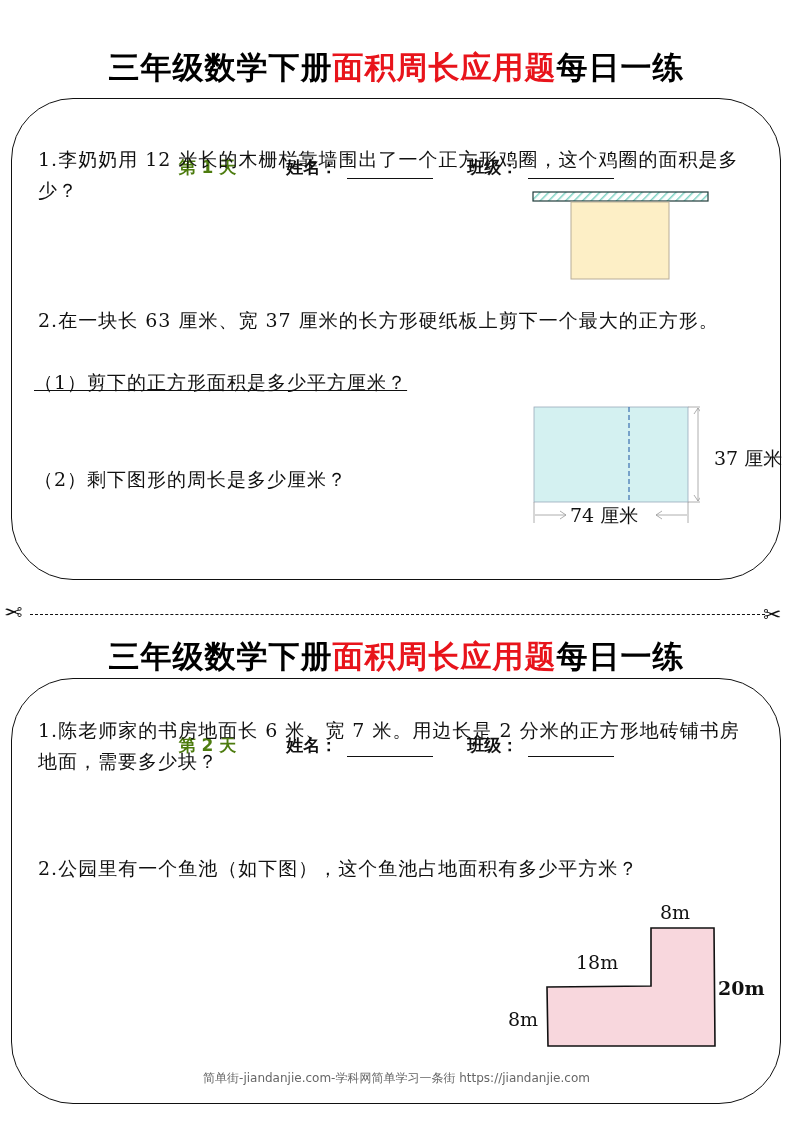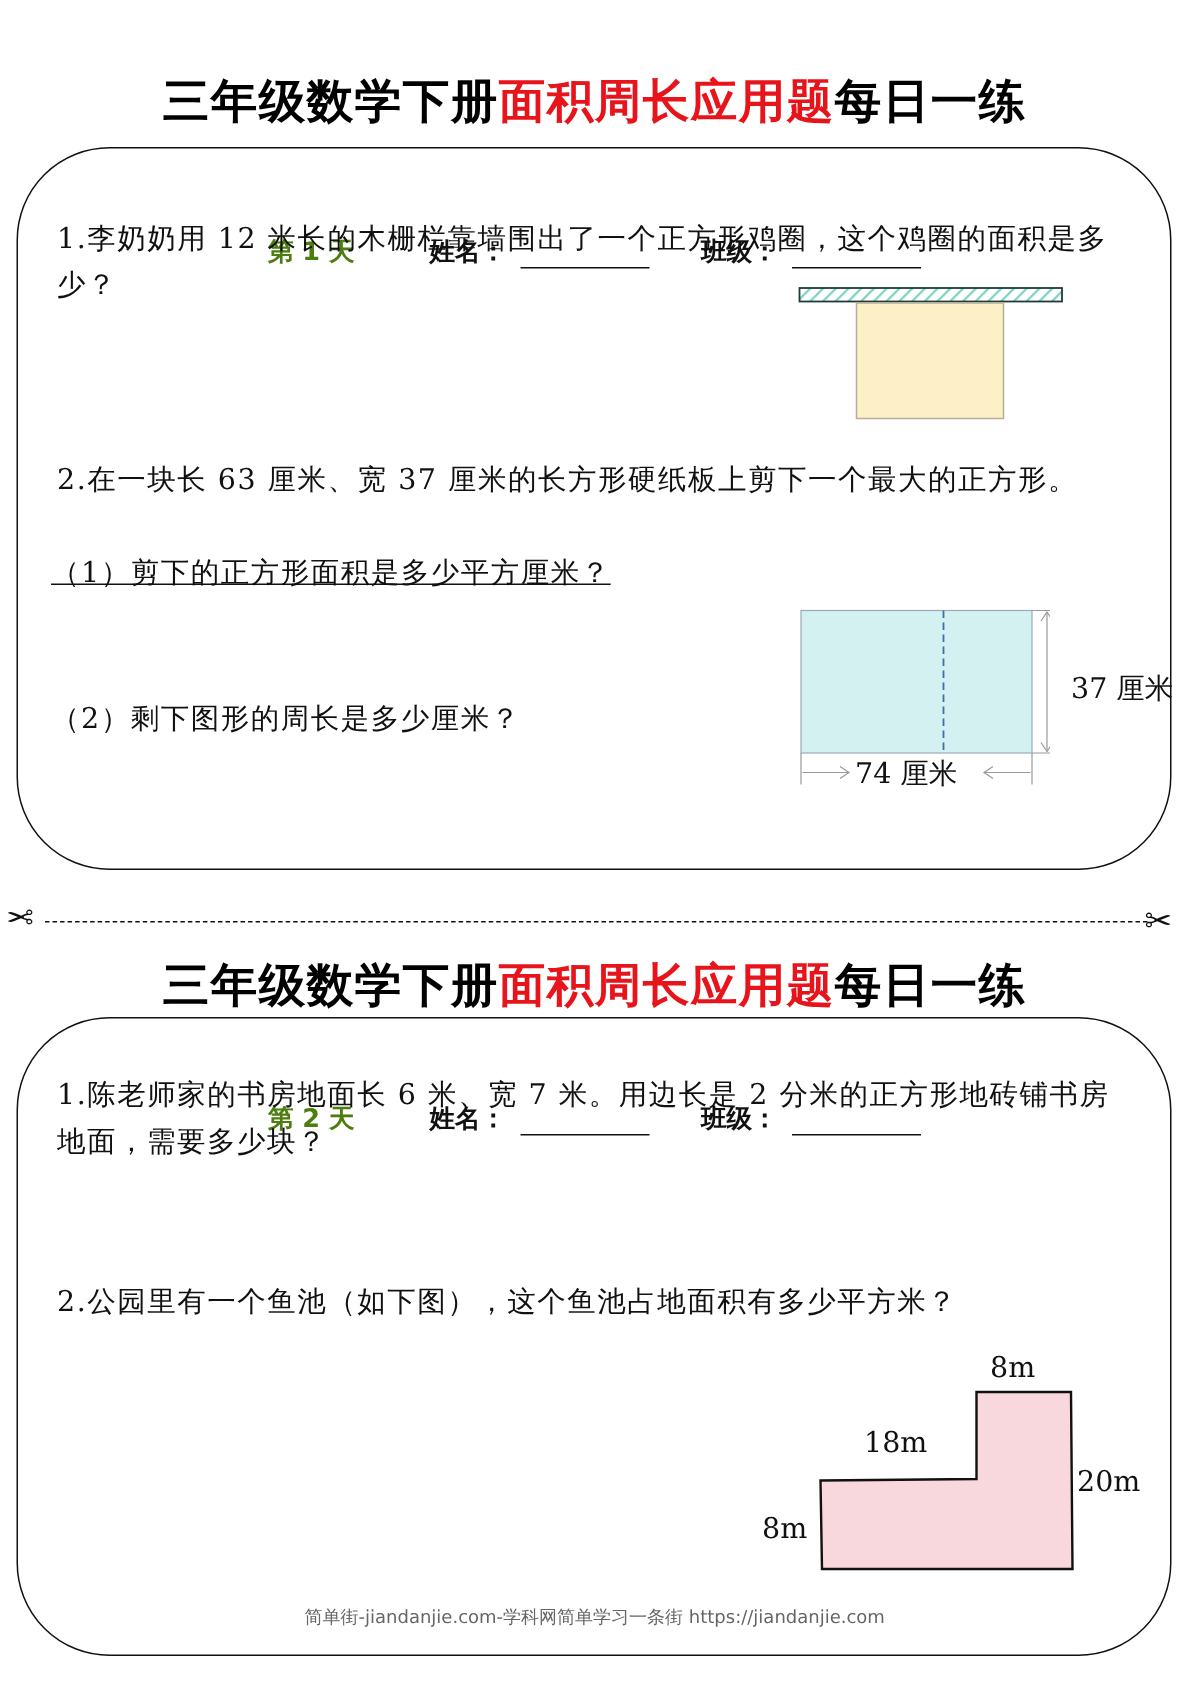--- a/index.html
+++ b/index.html
@@ -112,16 +112,16 @@
 </div>
 
 <div class="q wide" style="top:715px;">1.陈老师家的书房地面长 6 米、宽 7 米。用边长是 2 分米的正方形地砖铺书房地面，需要多少块？</div>
 <div class="q wide" style="top:853px;">2.公园里有一个鱼池（如下图），这个鱼池占地面积有多少平方米？</div>
 
 <svg style="position:absolute; left:545px; top:926px;" width="172" height="124">
   <path d="M2 61 L106 60 L106 2 L169 2 L170 120 L3 120 Z" fill="#f8d7dd" stroke="#111" stroke-width="1.6"></path>
 </svg>
 <div class="dimlbl" style="left:660px; top:901px;">8m</div>
 <div class="dimlbl" style="left:576px; top:951px;">18m</div>
-<div class="dimlbl" style="left:718px; top:977px;">20m</div>
+<div class="dimlbl" style="left:718px; top:977px;font-weight:bold;">20m</div>
 <div class="dimlbl" style="left:508px; top:1008px;">8m</div>
 
 <div class="footer">简单街-jiandanjie.com-学科网简单学习一条街 https://jiandanjie.com</div>
 
 </body></html>

